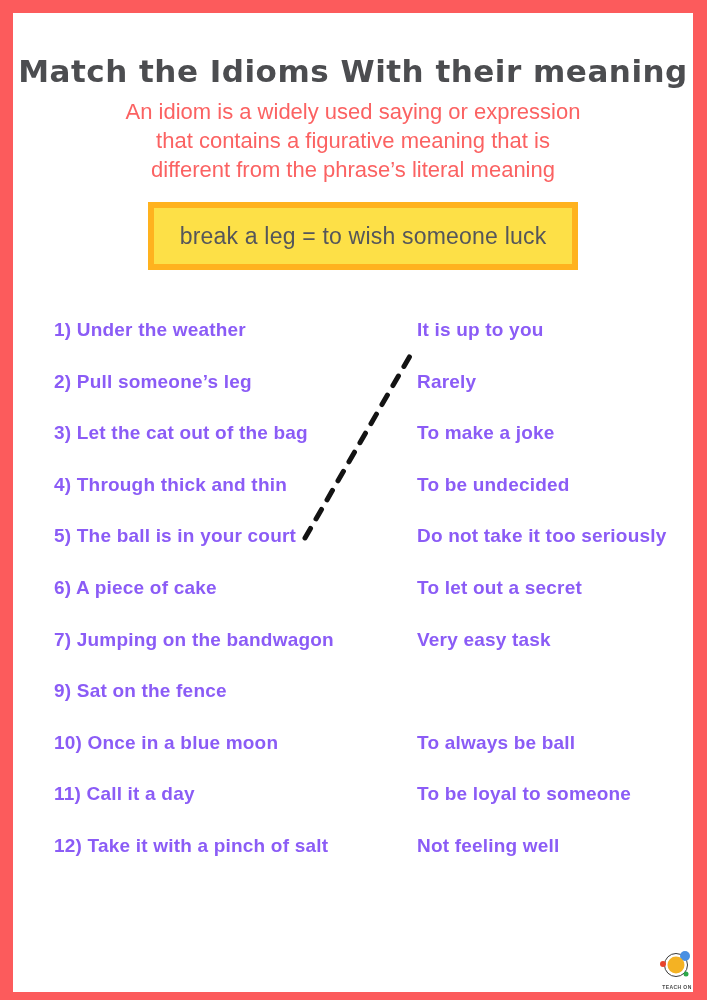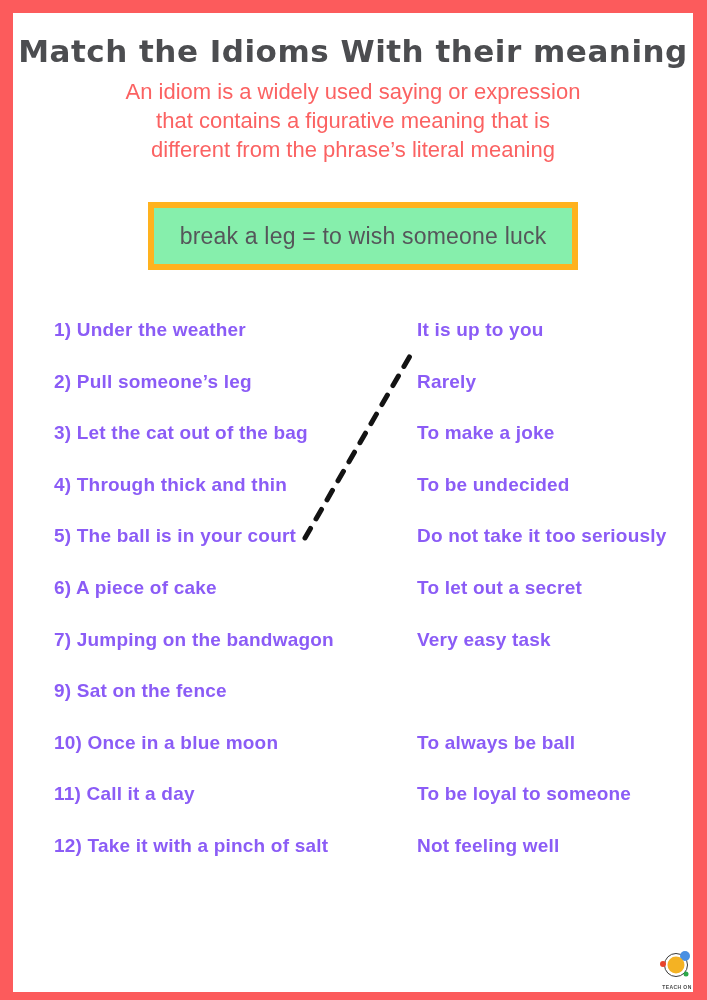--- a/index.html
+++ b/index.html
@@ -14,21 +14,21 @@
     height: 1000px;
     box-sizing: border-box;
     background: #ffffff;
     border: 13px solid #fc5b5c;
     border-right-width: 14px;
     border-bottom-width: 8px;
     overflow: hidden;
   }
   
   .title {
-    margin: 12px 0 0 0;
+    margin: 32px 0 0 0;
     text-align: center;
     font-size: 31px;
     line-height: 52px;
     font-weight: bold;
     letter-spacing: 0.5px;
     color: #4c4d50;
     font-family: "DejaVu Sans", "Liberation Sans", sans-serif;
   }
   .subtitle {
     text-align: center;
@@ -38,21 +38,21 @@
     color: #fb6262;
   }
   .example-box {
     position: absolute;
     left: 135px;
     top: 189px;
     width: 430px;
     height: 68px;
     box-sizing: border-box;
     border: 6px solid #ffb21e;
-    background: #86efac;
+    background: #fde047;
     display: flex;
     align-items: center;
     justify-content: center;
   }
   .example-box .example-text {
     font-size: 23px;
     color: #55565a;
     letter-spacing: 0.2px;
   }
   .rows {

